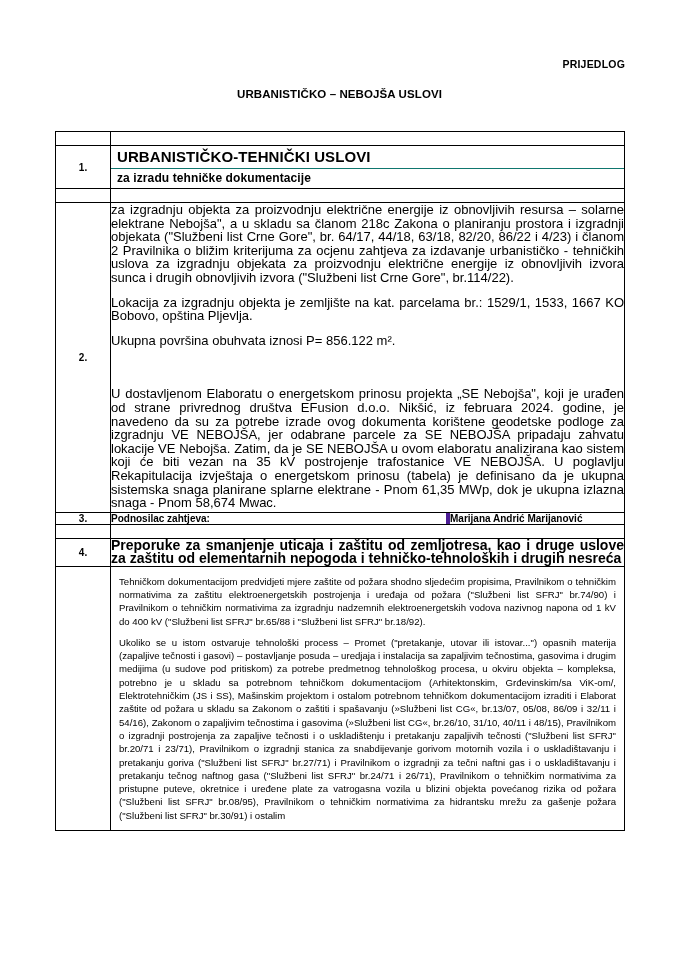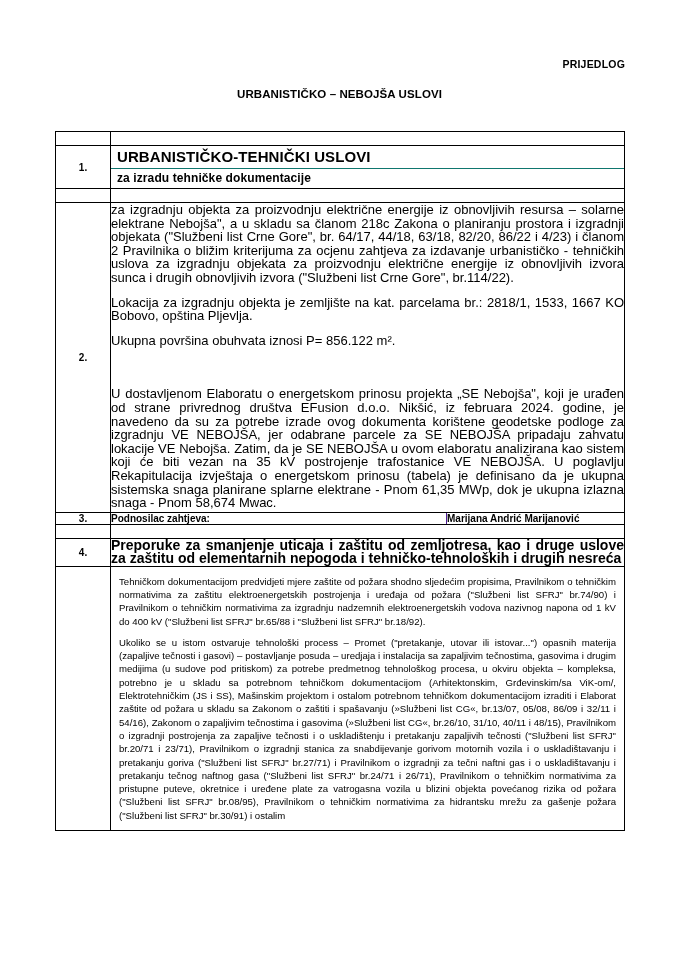--- a/index.html
+++ b/index.html
@@ -170,33 +170,33 @@
 
       <tr class="spacer-row">
         <td></td>
         <td></td>
       </tr>
 
       <tr>
         <td class="num-cell mid">2.</td>
         <td class="body-text">
           <p>za izgradnju objekta za proizvodnju električne energije iz obnovljivih resursa – solarne elektrane Nebojša", a u skladu sa članom 218c Zakona o planiranju prostora i izgradnji objekata ("Službeni list Crne Gore", br. 64/17, 44/18, 63/18, 82/20, 86/22 i 4/23) i članom 2 Pravilnika o bližim kriterijuma za ocjenu zahtjeva za izdavanje urbanističko - tehničkih uslova za izgradnju objekata za proizvodnju električne energije iz obnovljivih izvora sunca i drugih obnovljivih izvora ("Službeni list Crne Gore", br.114/22).</p>
-          <p>Lokacija za izgradnju objekta je zemljište na kat. parcelama br.: 2818/1, 1533, 1667 KO Bobovo, opština Pljevlja.</p>
+          <p>Lokacija za izgradnju objekta je zemljište na kat. parcelama br.: 1529/1, 1533, 1667 KO Bobovo, opština Pljevlja.</p>
           <p>Ukupna površina obuhvata iznosi P= 856.122 m².</p>
           <p>U dostavljenom Elaboratu o energetskom prinosu projekta „SE Nebojša", koji je urađen od strane privrednog društva EFusion d.o.o. Nikšić, iz februara 2024. godine, je navedeno da su za potrebe izrade ovog dokumenta korištene geodetske podloge za izgradnju VE NEBOJŠA, jer odabrane parcele za SE NEBOJŠA pripadaju zahvatu lokacije VE Nebojša. Zatim, da je SE NEBOJŠA u ovom elaboratu analizirana kao sistem koji će biti vezan na 35 kV postrojenje trafostanice VE NEBOJŠA. U poglavlju Rekapitulacija izvještaja o energetskom prinosu (tabela) je definisano da je ukupna sistemska snaga planirane splarne elektrane - Pnom 61,35 MWp, dok je ukupna izlazna snaga - Pnom 58,674 Mwac.</p>
         </td>
       </tr>
 
       <tr>
         <td class="num-cell mid">3.</td>
         <td style="padding:0">
           <table style="width:100%;border-collapse:collapse;table-layout:fixed">
             <tbody>
               <tr>
-                <td class="label-bold" style="width:335px;border:none;border-right:1px solid #4c1d95">Podnosilac zahtjeva:</td>
+                <td class="label-bold" style="width:335px;border:none;border-right:4px solid #4c1d95">Podnosilac zahtjeva:</td>
                 <td class="value-bold" style="border:none">Marijana Andrić Marijanović</td>
               </tr>
             </tbody>
           </table>
         </td>
       </tr>
 
       <tr class="spacer-row">
         <td></td>
         <td></td>

